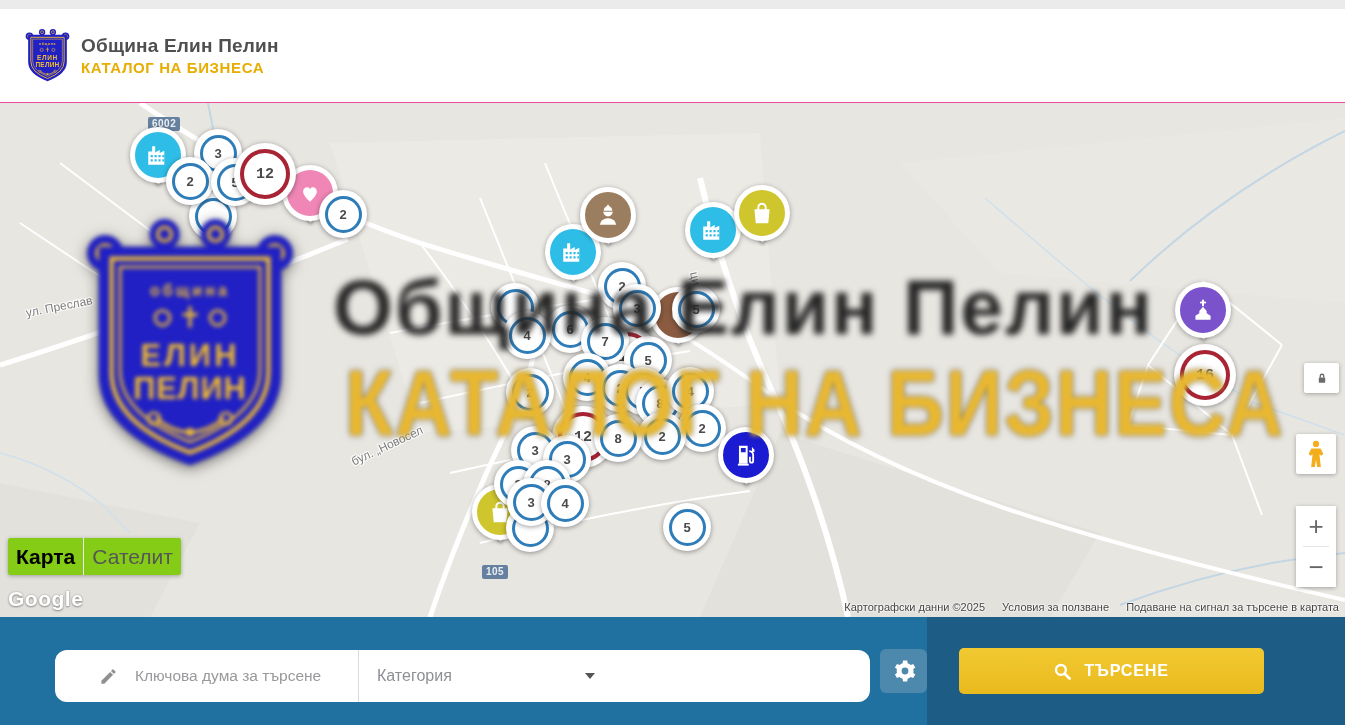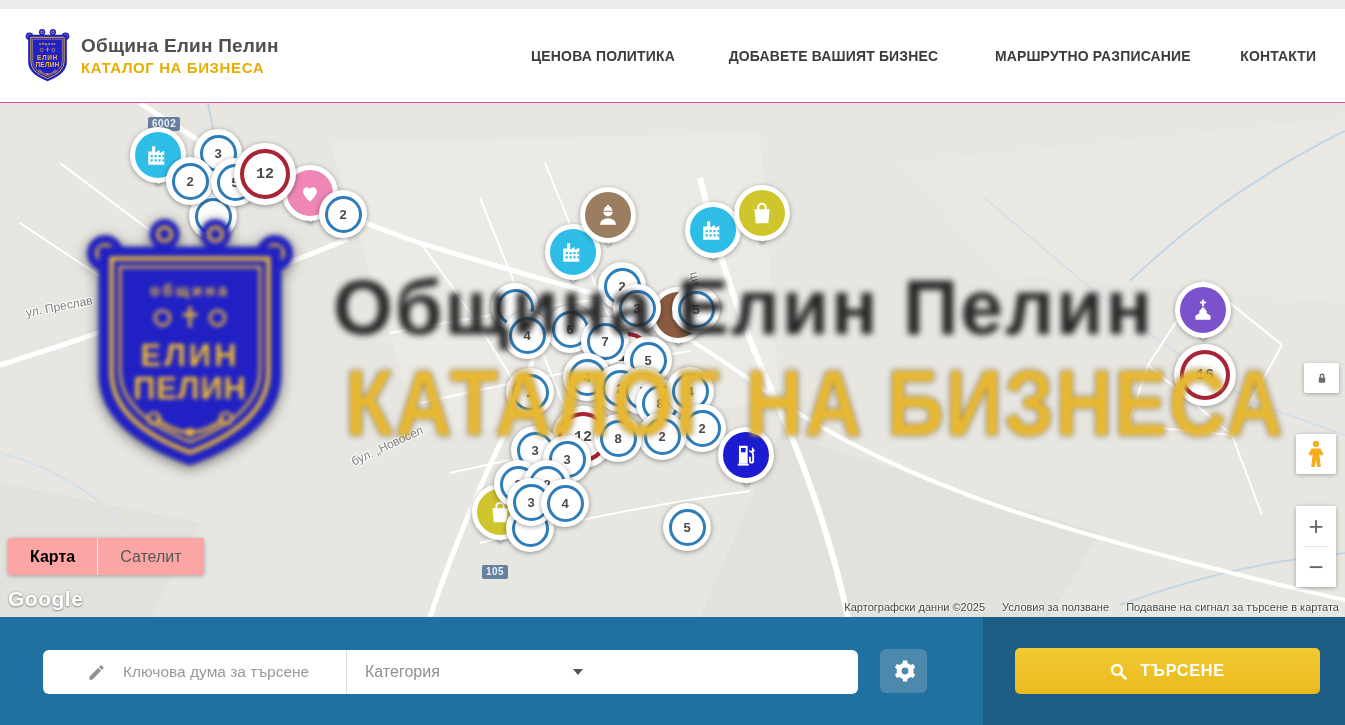--- a/index.html
+++ b/index.html
@@ -52,22 +52,22 @@
     filter:blur(2.3px) drop-shadow(0 3px 7px rgba(0,0,0,.55));}
   .wm-title{left:333px;top:160px;font-size:77px;font-weight:bold;color:#262626;white-space:nowrap;
     letter-spacing:2px;filter:blur(3px);}
   .wm-sub{left:345px;top:248px;font-size:92px;font-weight:bold;color:#e9b830;white-space:nowrap;
     letter-spacing:2px;transform:scaleX(.86);transform-origin:left;
     text-shadow:0 0 6px rgba(30,30,30,.6),0 0 2px rgba(30,30,30,.5);filter:blur(2.6px);}
 
   
   .maptype{position:absolute;left:8px;top:435px;z-index:10;display:flex;height:37px;
     box-shadow:0 1px 4px rgba(0,0,0,.3);border-radius:2px;overflow:hidden;}
-  .maptype button{border:none;background:#fca5a5;height:37px;padding:0 22px;font-family:"Liberation Sans",sans-serif;
-    font-size:16px;cursor:pointer;}
+  .maptype button{border:none;background:#84cc16;height:37px;padding:0 8px;font-family:"Liberation Sans",sans-serif;
+    font-size:21px;cursor:pointer;}
   .maptype .active{font-weight:bold;color:#000;}
   .maptype .inactive{color:#565656;border-left:1px solid #eee;}
   .glogo{position:absolute;left:8px;bottom:6px;z-index:10;font-size:21px;font-weight:bold;color:#fff;
     letter-spacing:.5px;text-shadow:0 0 2px #9b9b9b,0 1px 2px #8a8a8a;cursor:pointer;}
   .attrib{position:absolute;right:6px;bottom:4px;z-index:10;font-size:11px;color:#454545;
     text-shadow:0 0 2px #fff,0 0 2px #fff,0 0 3px #fff;}
   .attrib span{margin-left:14px;}
   .attrib .lnk{cursor:pointer;}
   .ctl-lock{position:absolute;left:1304px;top:260px;z-index:10;width:35px;height:30px;background:#fff;border:none;
     border-radius:2px;box-shadow:0 1px 4px rgba(0,0,0,.3);display:flex;align-items:center;justify-content:center;cursor:pointer;}
@@ -75,22 +75,22 @@
     border-radius:2px;box-shadow:0 1px 4px rgba(0,0,0,.3);display:flex;align-items:center;justify-content:center;cursor:pointer;}
   .ctl-zoom{position:absolute;left:1296px;top:403px;z-index:10;width:40px;background:#fff;border-radius:2px;
     box-shadow:0 1px 4px rgba(0,0,0,.3);display:flex;flex-direction:column;align-items:stretch;}
   .ctl-zoom button{border:none;background:#fff;height:40px;font-size:26px;color:#666;cursor:pointer;
     font-family:"Liberation Sans",sans-serif;line-height:38px;}
   .zoom-divider{height:1px;background:#e6e6e6;margin:0 7px;}
 
   
   .search-bar{position:absolute;left:0;top:617px;width:1345px;height:108px;display:flex;}
   .sb-left{position:relative;flex:1;background:#2171a0;}
-  .sb-right{width:362px;background:#1d5c85;display:flex;align-items:flex-start;}
-  .search-group{position:absolute;left:43px;top:33px;width:815px;height:44px;background:#fff;border-radius:6px;
+  .sb-right{width:418px;background:#1d5c85;display:flex;align-items:flex-start;}
+  .search-group{position:absolute;left:55px;top:33px;width:815px;height:52px;background:#fff;border-radius:12px;
     display:flex;align-items:stretch;}
   .seg{display:flex;align-items:center;box-sizing:border-box;}
   .seg-keyword{width:303px;padding-left:44px;}
   .seg-keyword svg{width:19px;height:19px;flex:none;}
   .seg-keyword input{border:none;outline:none;flex:1;margin-left:15px;font-family:"Liberation Sans",sans-serif;
     font-size:15.5px;color:#555;background:transparent;}
   .seg-keyword input::placeholder{color:#98999b;opacity:1;}
   .seg-select{border-left:1px solid #dcdcdc;padding:0 18px;cursor:pointer;justify-content:space-between;}
   .seg-category{width:255px;}
   .seg-location{width:257px;}
@@ -143,26 +143,20 @@
   <header>
     <div class="logo-wrap">
       <svg class="logo-svg" viewBox="0 0 200 248">
         <use href="#shield-graphic"></use>
       </svg>
       <div class="brand">
         <div class="brand-title">Община Елин Пелин</div>
         <div class="brand-sub">КАТАЛОГ НА БИЗНЕСА</div>
       </div>
     </div>
-    <nav>
-        <a class="nav-item" href="#">ЦЕНОВА ПОЛИТИКА</a>
-        <a class="nav-item" href="#">ДОБАВЕТЕ ВАШИЯТ БИЗНЕС</a>
-        <a class="nav-item" href="#">МАРШРУТНО РАЗПИСАНИЕ</a>
-        <a class="nav-item" href="#">КОНТАКТИ</a>
-      </nav>
   </header>
 
   <div class="map">
     <svg class="roads" width="1345" height="514" viewBox="0 0 1345 514">
       <path d="M780,330 L1100,430 L1050,514 L700,514 Z" fill="#e3e1dc"></path>
       <path d="M900,60 L1345,15 L1345,200 L1000,170 Z" fill="#eae8e3"></path>
       <path d="M0,380 L200,420 L150,514 L0,514 Z" fill="#e3e1dc"></path>
       <path d="M330,40 L760,30 L780,300 L420,330 Z" fill="#eceae5"></path>
       <path d="M208,0 C216,40 222,70 224,105" stroke="#c3d6e4" stroke-width="2" fill="none"></path>
       <path d="M1345,28 C1260,70 1190,120 1130,178" stroke="#c3d6e4" stroke-width="2" fill="none"></path>

